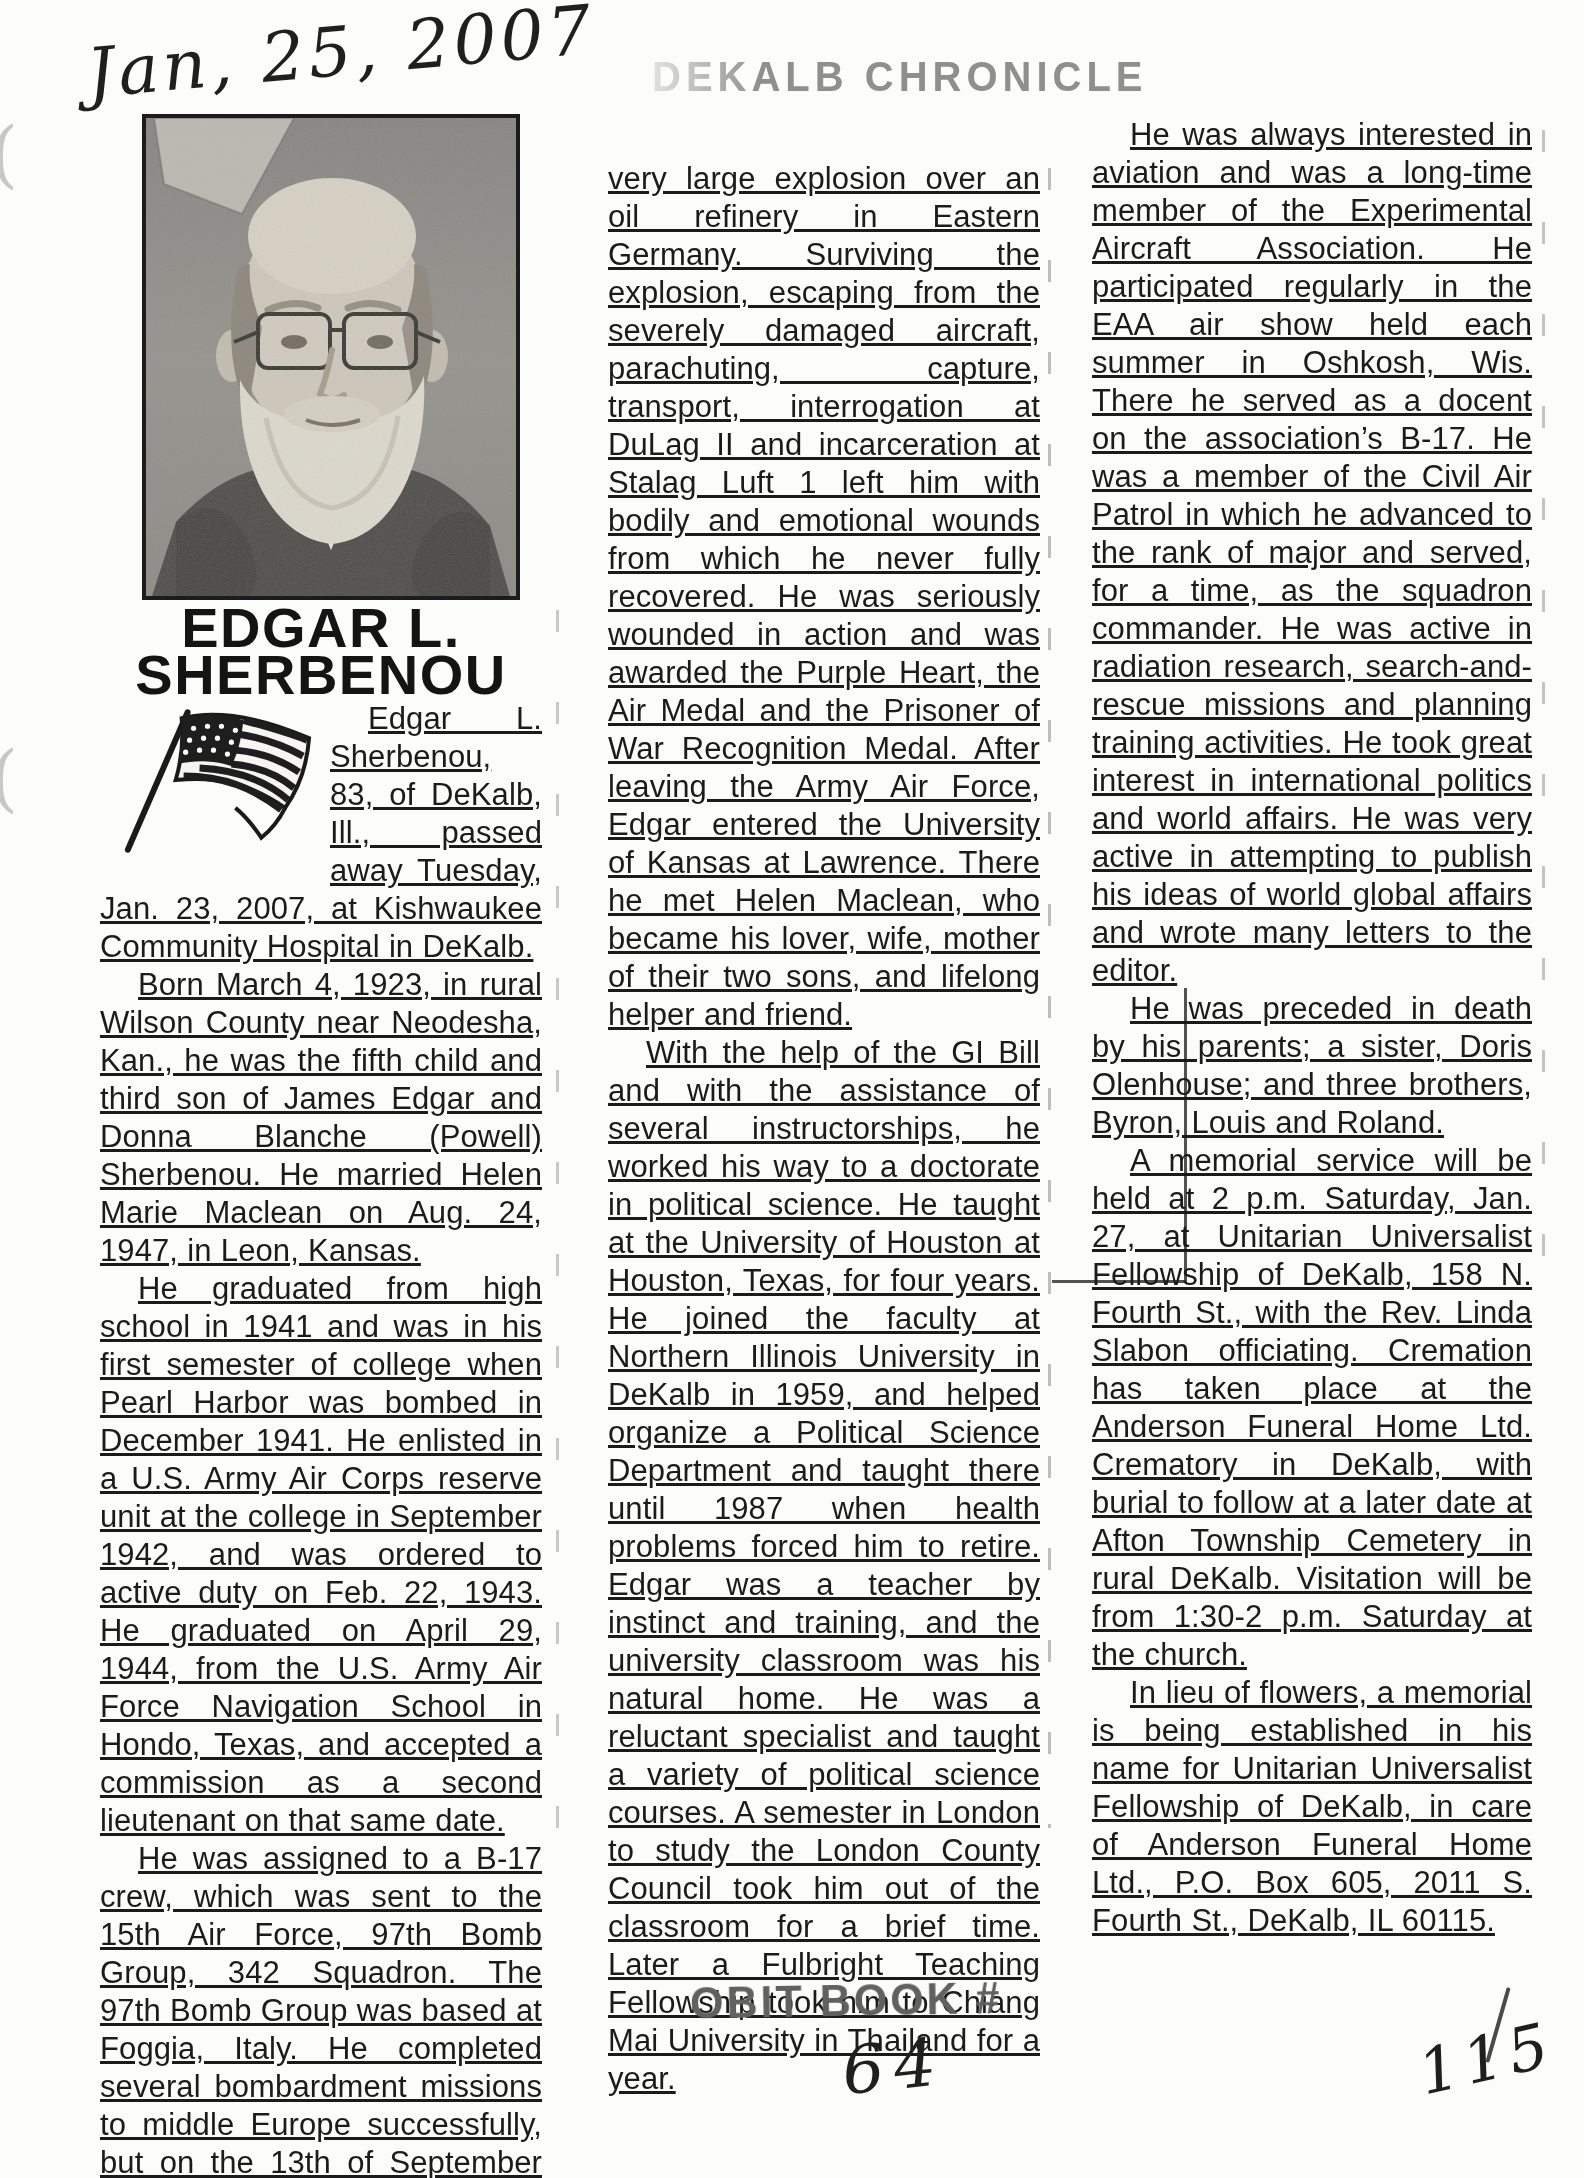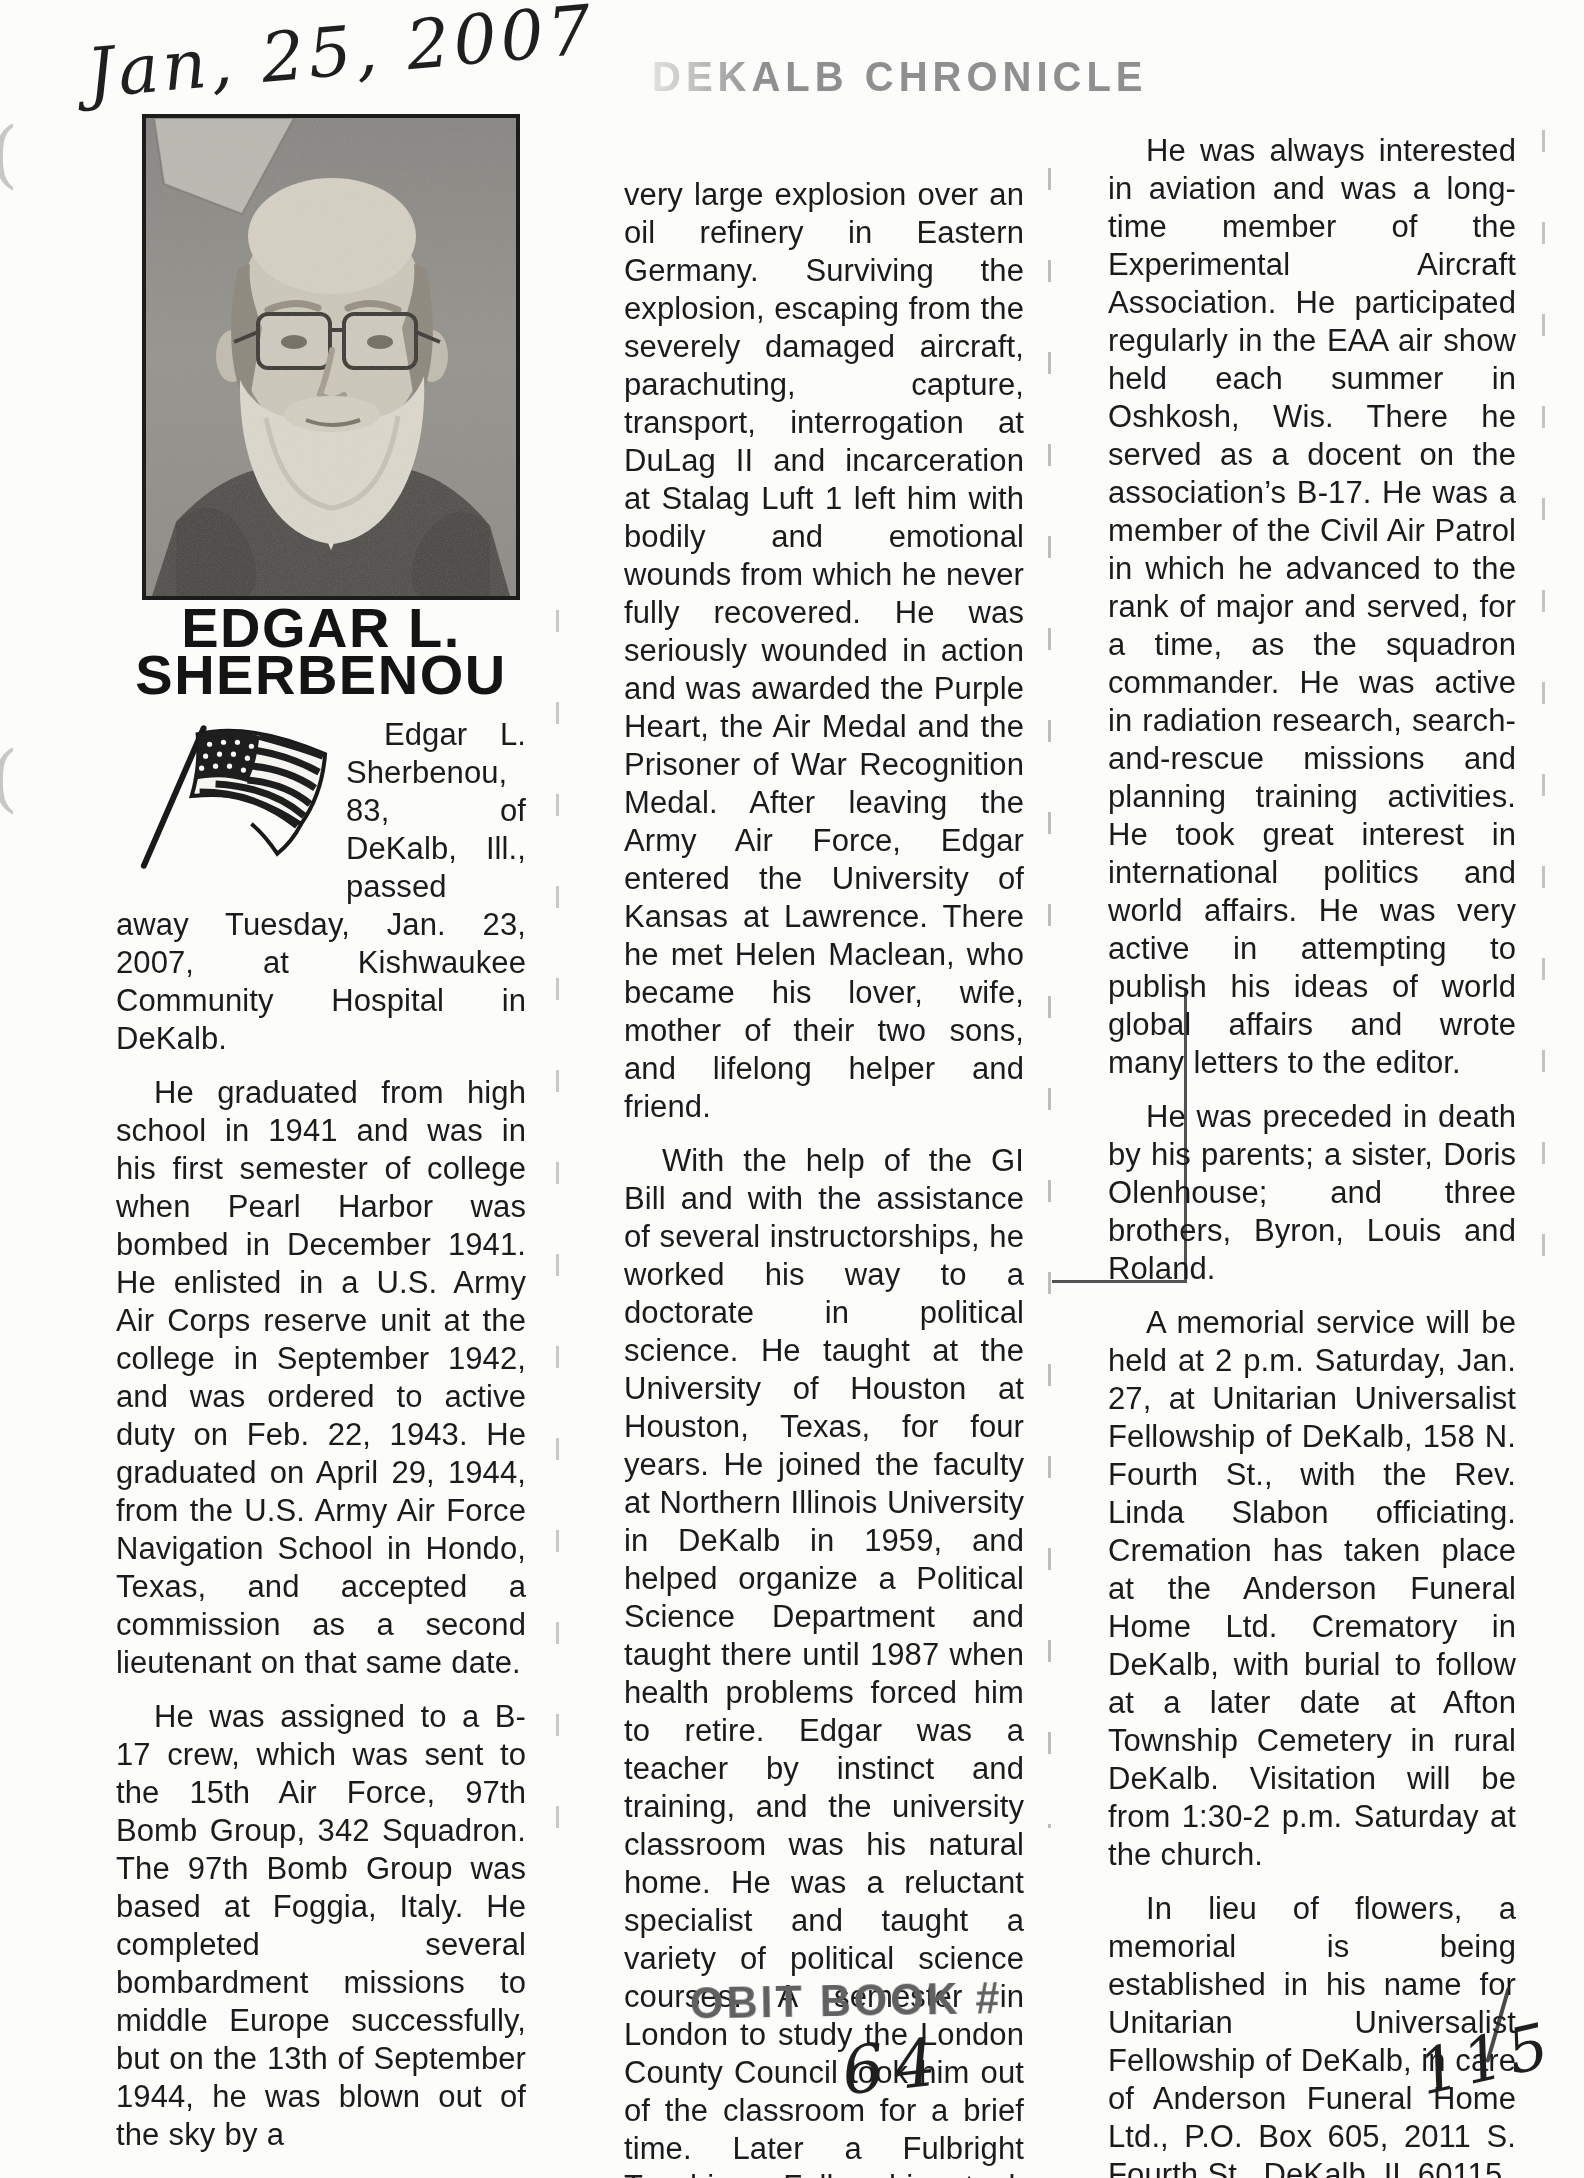--- a/index.html
+++ b/index.html
@@ -61,21 +61,21 @@
     color:#141414;
   }
   
   .col{
     position:absolute;
     text-align:justify;
     font-size:31px;line-height:38px;
     letter-spacing:0.1px;
     word-spacing:0.5px;
   }
-  .col p{margin:16px;text-indent:38px;}
+  .col p{margin:0;text-indent:38px;text-decoration:underline;}
   .col p.noindent{text-indent:0;}
   .col1{left:100px;top:700px;width:442px;}
   .col2{left:608px;top:160px;width:432px;}
   .col3{left:1092px;top:116px;width:440px;}
   .flag-wrap{
     float:left;
     width:214px;height:150px;
     margin:4px 12px 2px 4px;
   }
   .flag-wrap svg{display:block;width:100%;height:100%;}
@@ -211,20 +211,21 @@
             <path d="M128,60 C152,62 174,70 191,84" stroke-width="7"></path>
             <path d="M96,64 C134,66 162,76 185,96" stroke-width="7"></path>
             <path d="M80,72 C120,72 150,84 178,106" stroke-width="7"></path>
           </g>
 
           <path d="M182,104 C176,116 168,126 158,134 C150,122 142,112 132,104" fill="none" stroke="#1a1a1a" stroke-width="4"></path>
         </svg>
       </span>
       <span>Edgar L. Sherbenou, 83, of DeKalb, Ill., passed away Tuesday, Jan. 23, 2007, at Kishwaukee Community Hospital in DeKalb.</span>
     </p>
+    <p>Born March 4, 1923, in rural Wilson County near Neodesha, Kan., he was the fifth child and third son of James Edgar and Donna Blanche (Powell) Sherbenou. He married Helen Marie Maclean on Aug. 24, 1947, in Leon, Kansas.</p>
     <p>He graduated from high school in 1941 and was in his first semester of college when Pearl Harbor was bombed in December 1941. He enlisted in a U.S. Army Air Corps reserve unit at the college in September 1942, and was ordered to active duty on Feb. 22, 1943. He graduated on April 29, 1944, from the U.S. Army Air Force Navigation School in Hondo, Texas, and accepted a commission as a second lieutenant on that same date.</p>
     <p>He was assigned to a B-17 crew, which was sent to the 15th Air Force, 97th Bomb Group, 342 Squadron. The 97th Bomb Group was based at Foggia, Italy. He completed several bombardment missions to middle Europe successfully, but on the 13th of September 1944, he was blown out of the sky by a</p>
   </div>
 
   <div class="col col2">
     <p class="noindent">very large explosion over an oil refinery in Eastern Germany. Surviving the explosion, escaping from the severely damaged aircraft, parachuting, capture, transport, interrogation at DuLag II and incarceration at Stalag Luft 1 left him with bodily and emotional wounds from which he never fully recovered. He was seriously wounded in action and was awarded the Purple Heart, the Air Medal and the Prisoner of War Recognition Medal. After leaving the Army Air Force, Edgar entered the University of Kansas at Lawrence. There he met Helen Maclean, who became his lover, wife, mother of their two sons, and lifelong helper and friend.</p>
     <p>With the help of the GI Bill and with the assistance of several instructorships, he worked his way to a doctorate in political science. He taught at the University of Houston at Houston, Texas, for four years. He joined the faculty at Northern Illinois University in DeKalb in 1959, and helped organize a Political Science Department and taught there until 1987 when health problems forced him to retire. Edgar was a teacher by instinct and training, and the university classroom was his natural home. He was a reluctant specialist and taught a variety of political science courses. A semester in London to study the London County Council took him out of the classroom for a brief time. Later a Fulbright Teaching Fellowship took him to Chiang Mai University in Thailand for a year.</p>
   </div>
 
   <div class="col col3">

